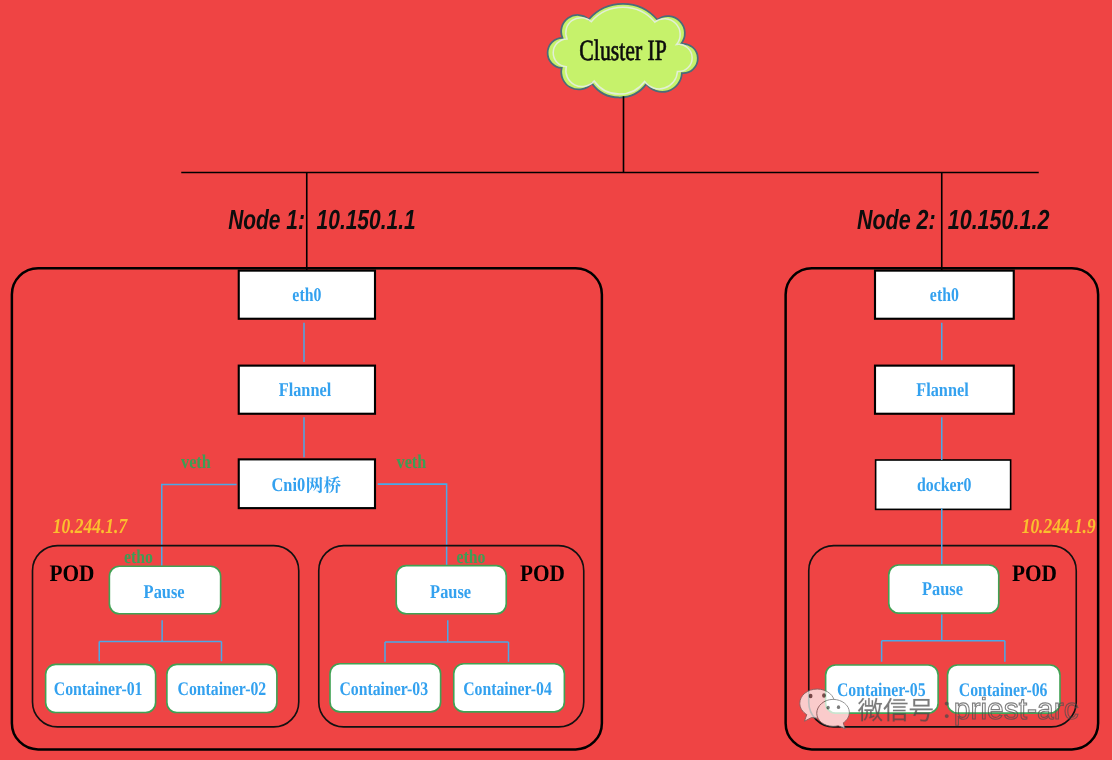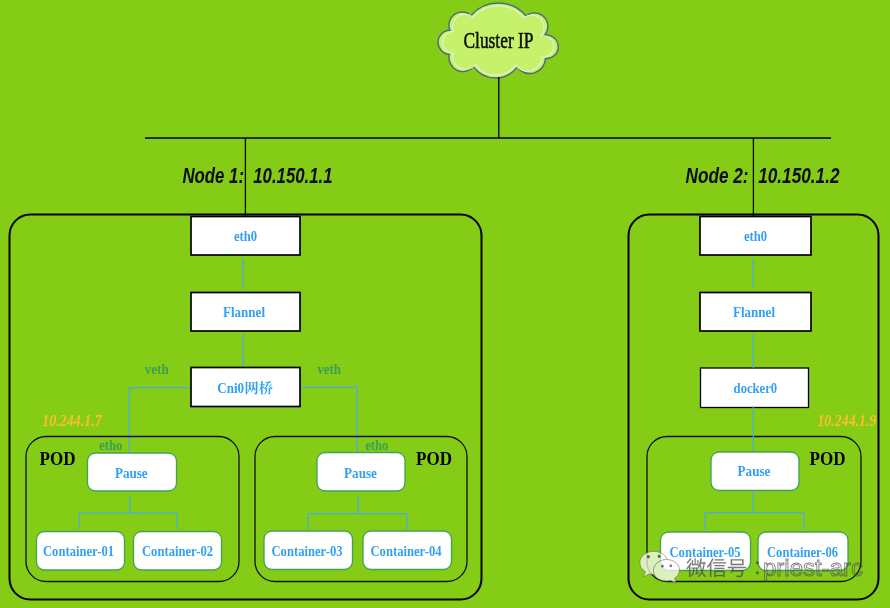--- a/index.html
+++ b/index.html
@@ -1,18 +1,18 @@
 <!DOCTYPE html>
 <html><head>
 <meta charset="utf-8">
 <title>Cluster network topology</title>
 <style>
   html,body{margin:0;padding:0;background:#fff;}
   body{width:890px;height:608px;overflow:hidden;font-family:"Liberation Serif",serif;}
-  #stage{position:relative;width:890px;height:608px;background:#84cc16;overflow:hidden;
+  #stage{position:relative;width:890px;height:608px;background:#ef4444;overflow:hidden;
          mix-blend-mode:multiply;}
   svg#root{position:absolute;left:0;top:0;display:block;}
   .cloud-body{fill:#c6f26b;stroke:#4a6c7a;stroke-width:1.4;}
   .cloud-hl{fill:none;stroke:#e2efd6;stroke-width:1.3;}
   .cloud-txt{font-family:"Liberation Serif",serif;font-weight:400;font-size:23.5px;
              fill:#0d0d0d;stroke:#0d0d0d;stroke-width:0.55;}
   .blue-txt{font-family:"Liberation Serif",serif;font-weight:700;font-size:15.5px;fill:#33a1ef;}
   .cjk-blue path{fill:#33a1ef;stroke:none;}
   .green-txt{font-family:"Liberation Serif",serif;font-weight:700;font-size:15.5px;fill:#3d9e55;}
   .pod-txt{font-family:"Liberation Serif",serif;font-weight:700;font-size:19px;fill:#000;}

